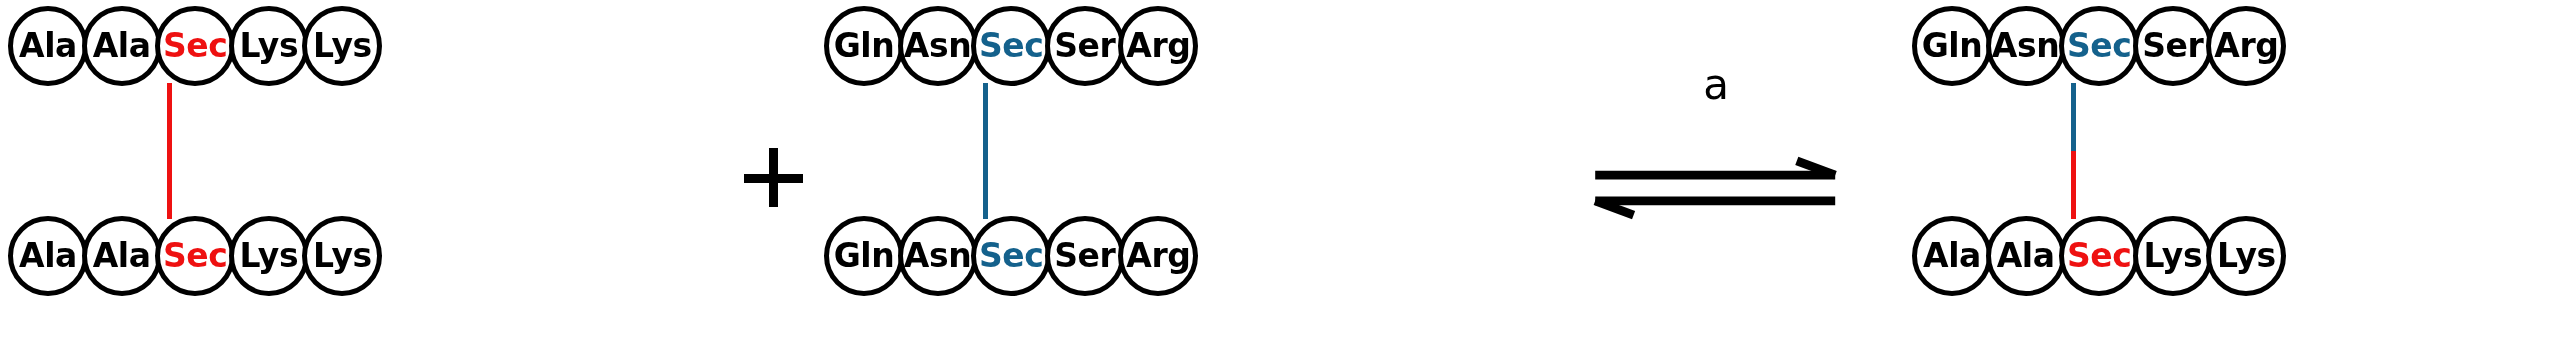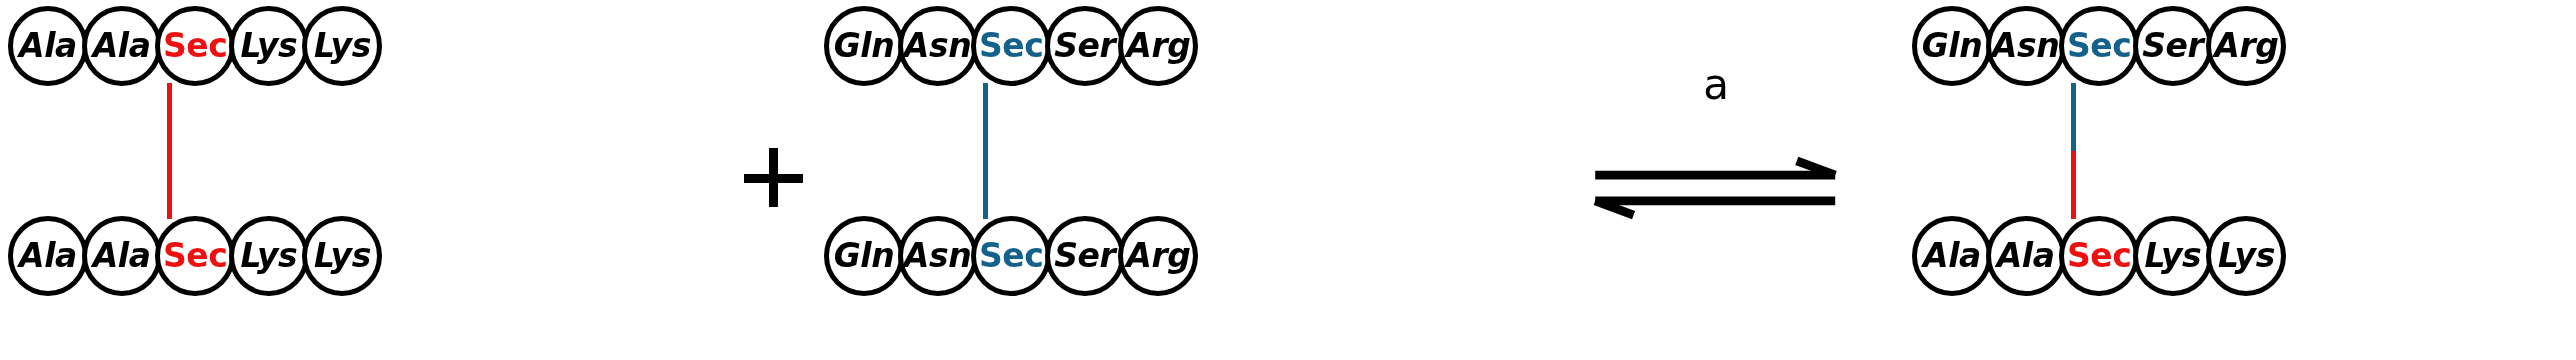--- a/index.html
+++ b/index.html
@@ -28,21 +28,21 @@
   }
   .residue .lbl{
     font-size:33px;
     line-height:1;
     font-weight:700;
     letter-spacing:-0.4px;
     white-space:nowrap;
     position:relative;
     top:-0.8px;
   }
-  .residue.plain .lbl{color:#000000;font-weight:700;font-style:italic;}
+  .residue.plain .lbl{color:#000000;font-weight:700;}
   .residue.sec-red  .lbl{color:#ee1111;font-weight:800;}
   .residue.sec-teal .lbl{color:#14618c;font-weight:800;}
 
   
   .bond{position:absolute;width:4.8px;top:83px;height:136px;z-index:0;}
   .bond .half{position:absolute;left:0;width:4.8px;}
   .bond .half.upper{top:0;height:50%;}
   .bond .half.lower{top:50%;height:50%;}
 
   

